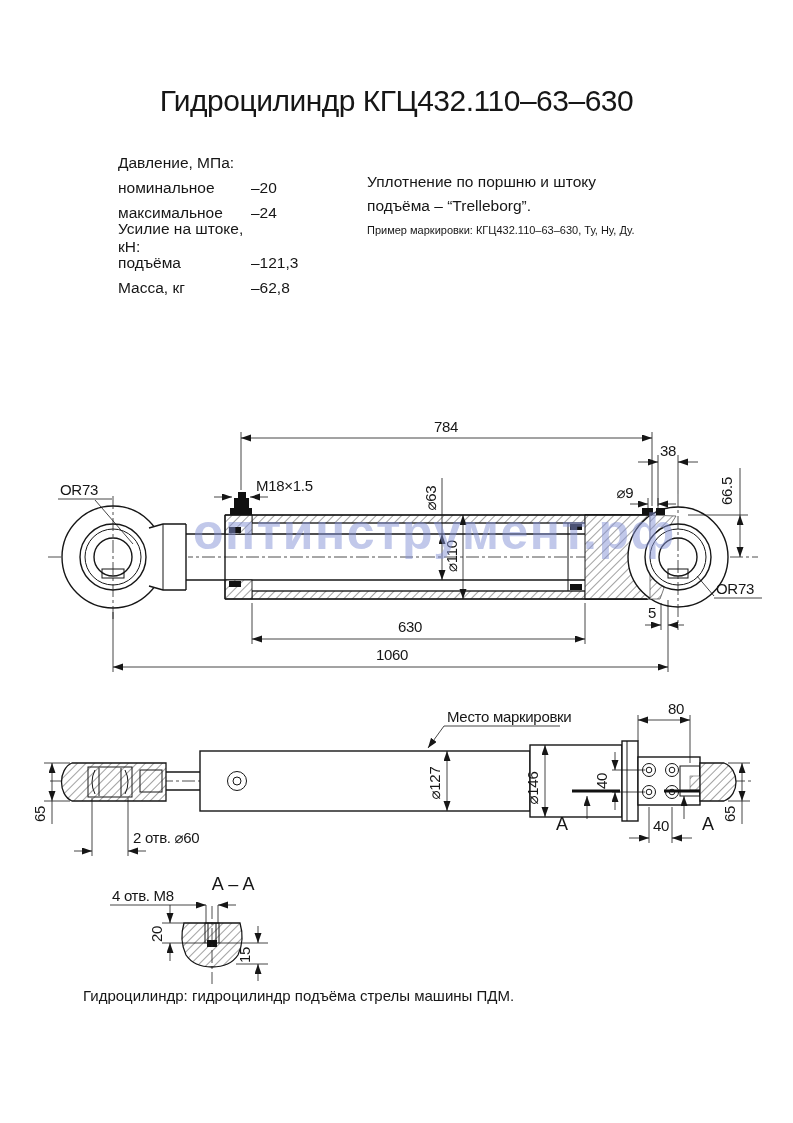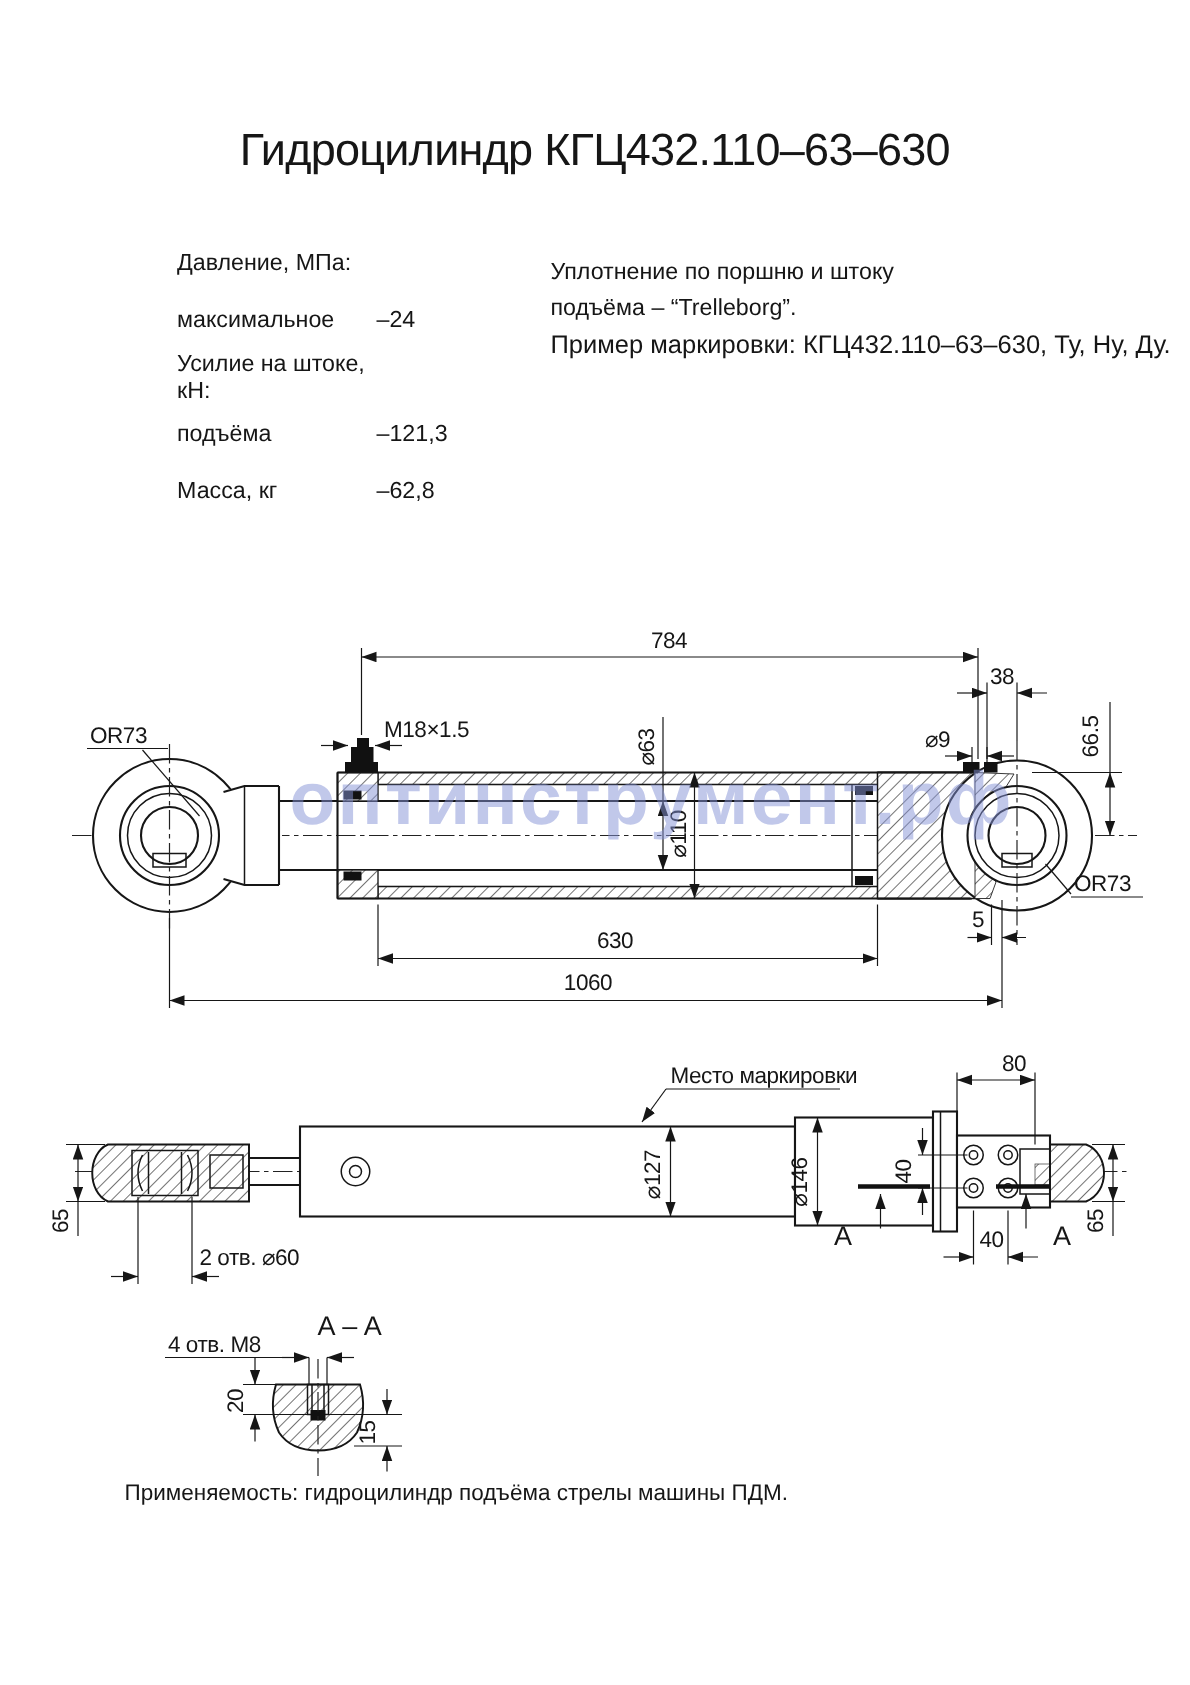--- a/index.html
+++ b/index.html
@@ -1,25 +1,25 @@
 <!DOCTYPE html>
 <html><head>
 <meta charset="utf-8">
 <style>
   html,body{margin:0;padding:0;background:#fff;}
   .page{position:relative;width:793px;height:1123px;background:#fff;overflow:hidden;
         font-family:"Liberation Sans",sans-serif;color:#161616;}
   .title{position:absolute;left:0;right:0;top:84px;text-align:center;font-size:30px;
          letter-spacing:-0.5px;white-space:nowrap;}
   .specs{position:absolute;left:118px;top:150px;font-size:15.5px;}
-  .spec-row{display:flex;height:25px;align-items:center;margin-top:13px;}
+  .spec-row{display:flex;height:25px;align-items:center;}
   .spec-label{width:133px;}
   .spec-value{width:70px;}
   .notes{position:absolute;left:355px;top:170px;font-size:15.5px;line-height:24px;margin-left:12px;}
-  .notes .small{font-size:17px;}
+  .notes .small{font-size:11px;}
   .footer{position:absolute;left:83px;top:987px;font-size:15px;}
   svg{position:absolute;left:0;top:0;}
   svg text{font-family:"Liberation Sans",sans-serif;font-size:15px;fill:#161616;letter-spacing:-0.3px;}
   .s{stroke:#161616;stroke-width:1.4;fill:none;}
   .sw{stroke:#161616;stroke-width:1.4;fill:#fff;}
   .s2{stroke:#161616;stroke-width:1;fill:none;}
   .cl{stroke:#222;stroke-width:0.8;fill:none;stroke-dasharray:13 3 3 3;}
   .dim{stroke:#161616;stroke-width:0.8;fill:none;}
   .thick{stroke:#111;stroke-width:3;fill:none;}
   .wm{font-size:50px;font-weight:bold;fill:#8592d6;opacity:0.5;letter-spacing:1.5px;}
@@ -29,20 +29,24 @@
 <body>
 
 <div class="page">
 
   <div class="title">Гидроцилиндр КГЦ432.110–63–630</div>
 
   <div class="specs">
     <div class="spec-row">
         <div class="spec-label">Давление, МПа:</div>
         <div class="spec-value"></div>
+      </div>
+    <div class="spec-row">
+        <div class="spec-label">номинальное</div>
+        <div class="spec-value">–20</div>
       </div>
     <div class="spec-row">
         <div class="spec-label">максимальное</div>
         <div class="spec-value">–24</div>
       </div>
     <div class="spec-row">
         <div class="spec-label">Усилие на штоке, кН:</div>
         <div class="spec-value"></div>
       </div>
     <div class="spec-row">
@@ -314,14 +318,14 @@
       <text transform="translate(162,934) rotate(-90)" text-anchor="middle">20</text>
 
       <line class="dim" x1="219" y1="943" x2="268" y2="943"></line>
       <line class="dim" x1="236" y1="964" x2="268" y2="964"></line>
       <line class="dim" x1="258" y1="926" x2="258" y2="943" marker-end="url(#ae)"></line>
       <line class="dim" x1="258" y1="981" x2="258" y2="964" marker-end="url(#ae)"></line>
       <text transform="translate(250,955) rotate(-90)" text-anchor="middle">15</text>
     </g>
   </svg>
 
-  <div class="footer">Применяемость: гидроцилиндр подъёма стрелы машины ПДМ.</div>
+  <div class="footer">Гидроцилиндр: гидроцилиндр подъёма стрелы машины ПДМ.</div>
 </div>
 
 </body></html>

